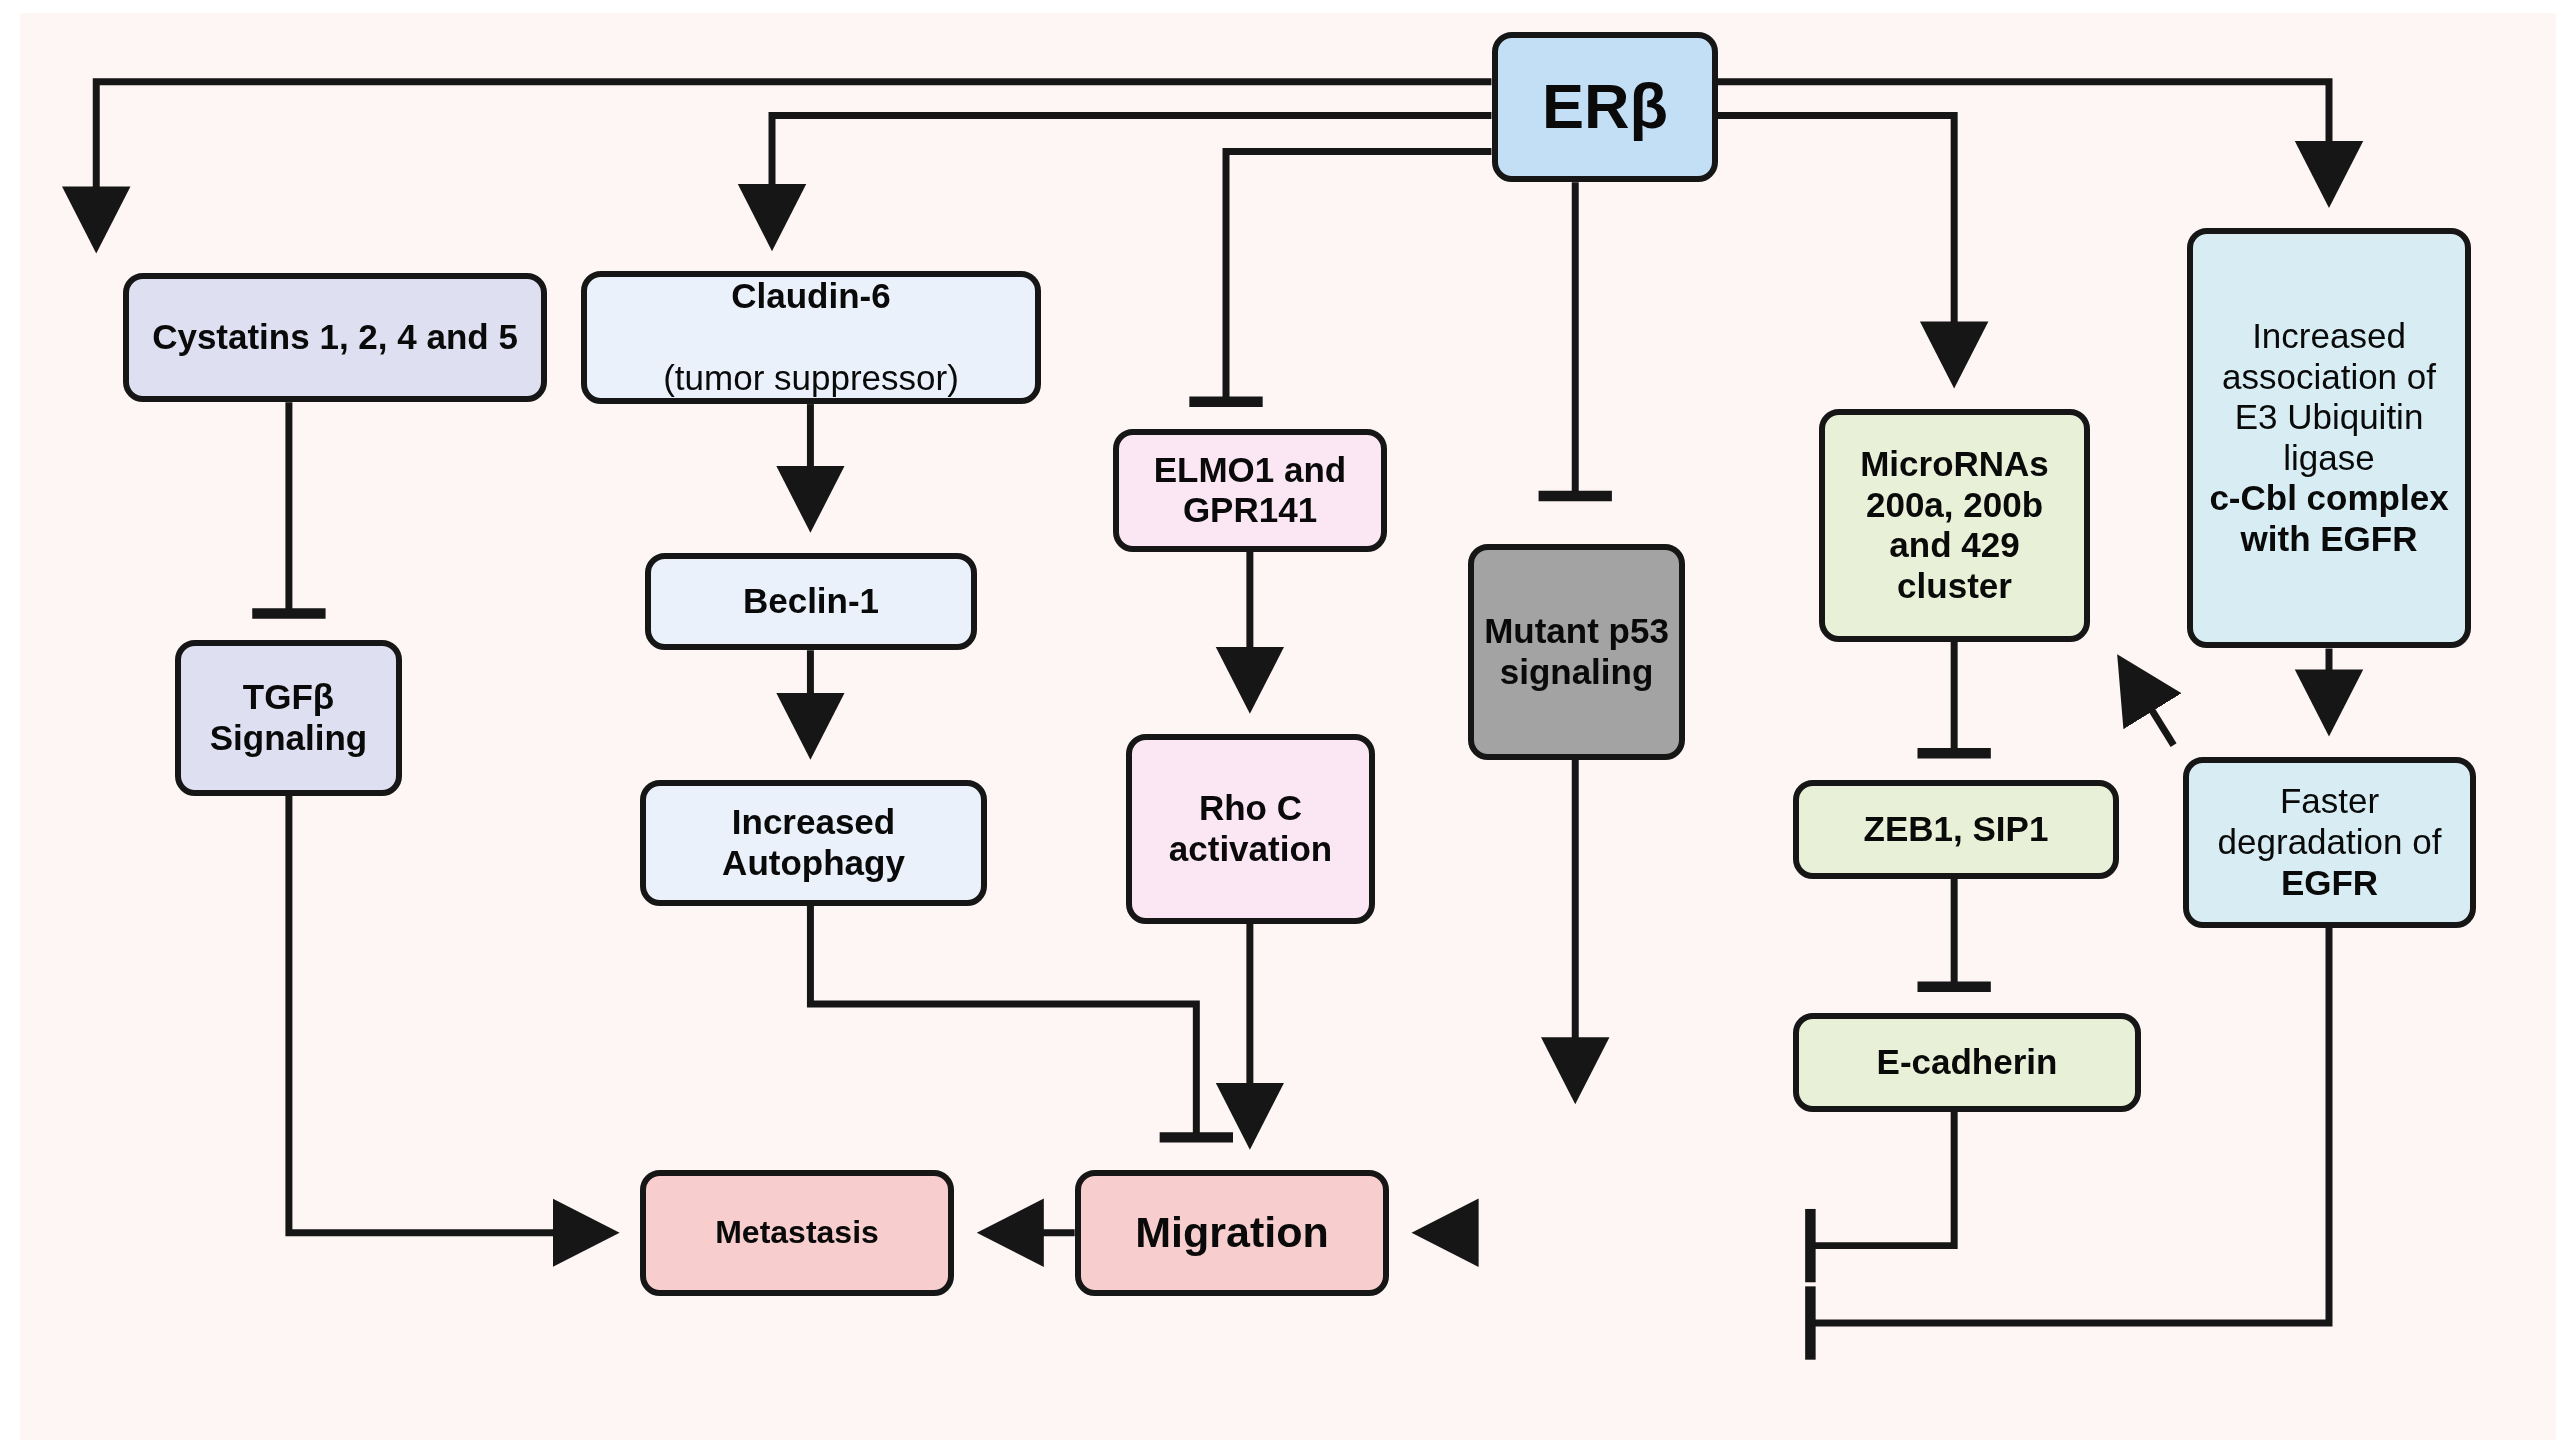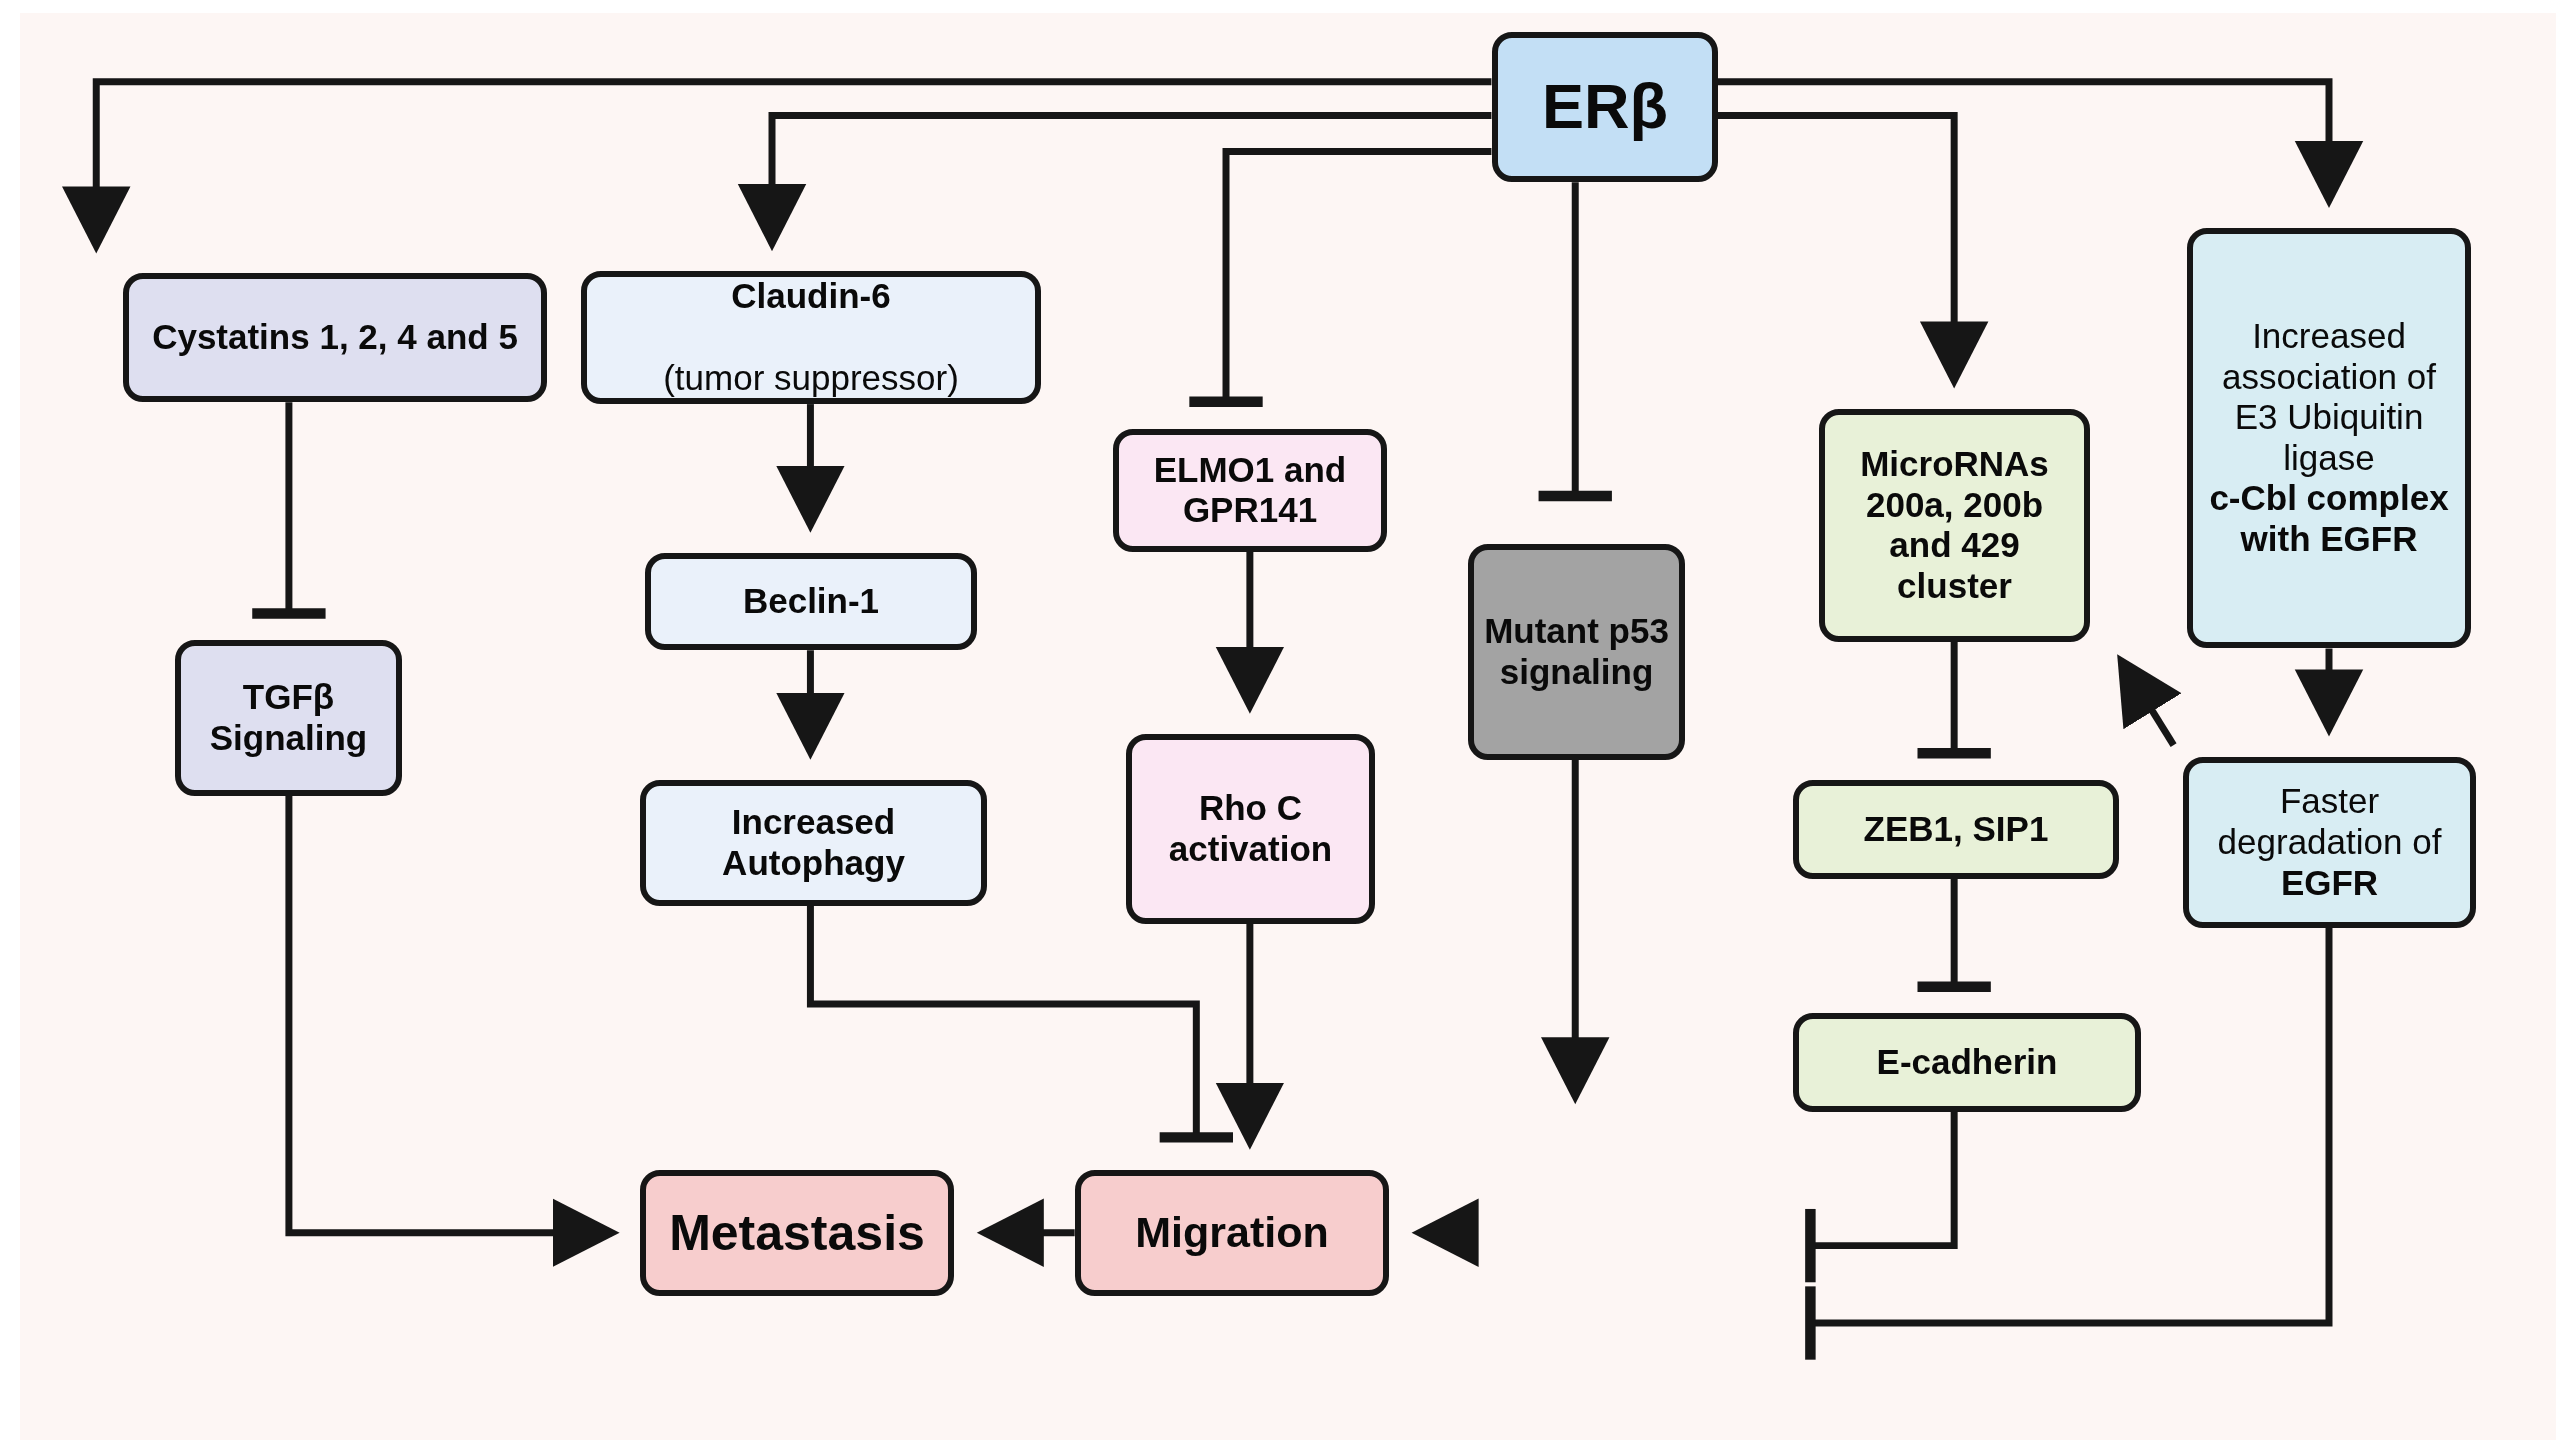--- a/index.html
+++ b/index.html
@@ -144,20 +144,20 @@
       <span>
         <span class="r">Faster degradation of </span>
           <span class="b">EGFR</span>
       </span>
     </div>
 
     <div class="node" style="left:1055px;top:1157px;width:314px;height:126px;background:#f7cdcd;font-size:43px;font-weight:bold;">
       <span>Migration</span>
     </div>
 
-    <div class="node" style="left:620px;top:1157px;width:314px;height:126px;background:#f7cdcd;font-size:50px;font-weight:bold;">
+    <div class="node" style="left:620px;top:1157px;width:314px;height:126px;background:#f7cdcd;font-size:32px;font-weight:bold;">
       <span>Metastasis</span>
     </div>
 
 
   </div>
 </div>
 
 
 </body></html>

